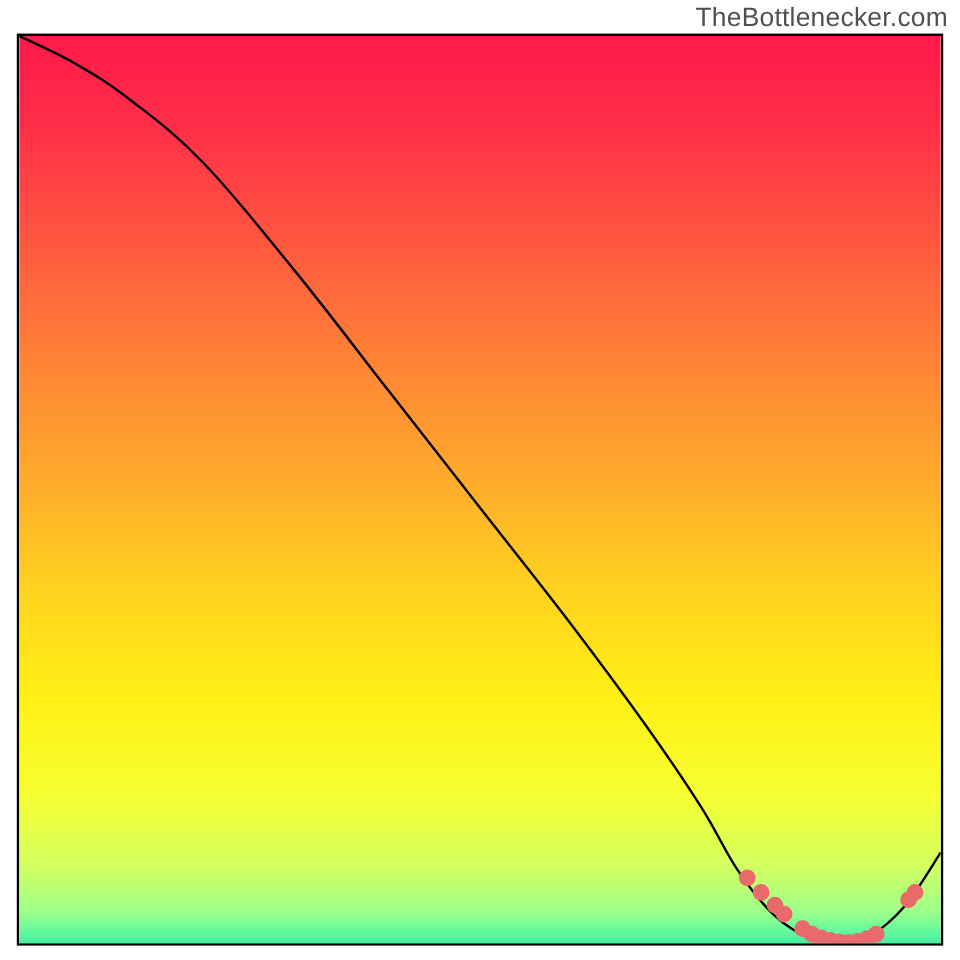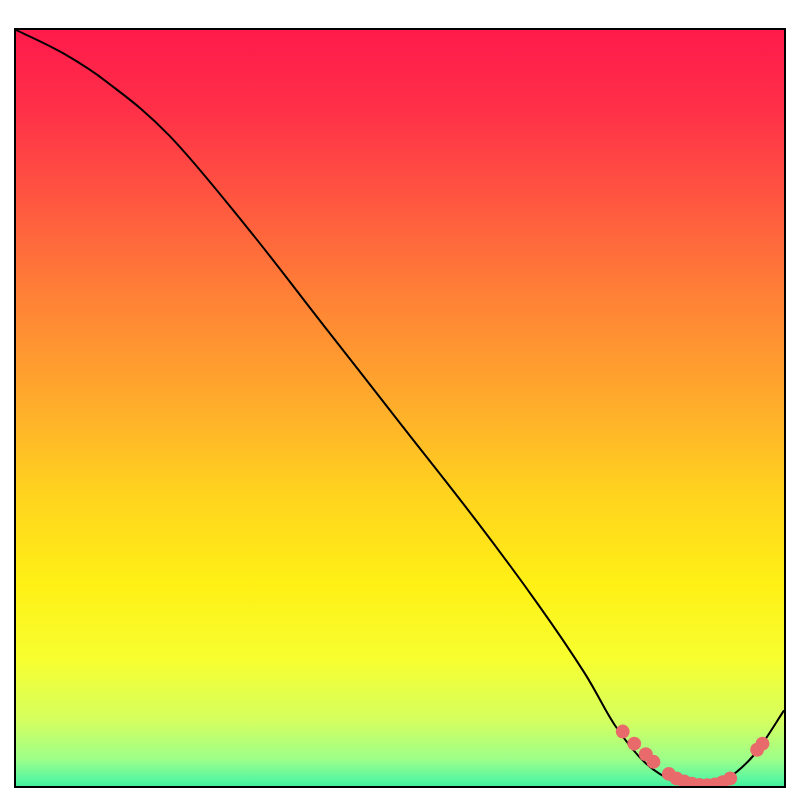--- a/index.html
+++ b/index.html
@@ -44,20 +44,21 @@
     inset: 0;
     width: 100%;
     height: 100%;
   }
 </style>
 </head>
 <body>
 
 <div class="container">
 
+  <div class="attribution">TheBottlenecker.com</div>
 
   <div class="plot-frame">
     <svg class="gradient-bg" viewBox="0 0 100 100" preserveAspectRatio="none">
       <defs>
         <linearGradient id="bg-grad" x1="0" y1="0" x2="0" y2="1">
             <stop offset="0.00%" stop-color="#ff1a4b"></stop>
             <stop offset="10.00%" stop-color="#ff2f48"></stop>
             <stop offset="22.00%" stop-color="#ff5640"></stop>
             <stop offset="35.00%" stop-color="#ff8236"></stop>
             <stop offset="48.00%" stop-color="#ffaa2c"></stop>

